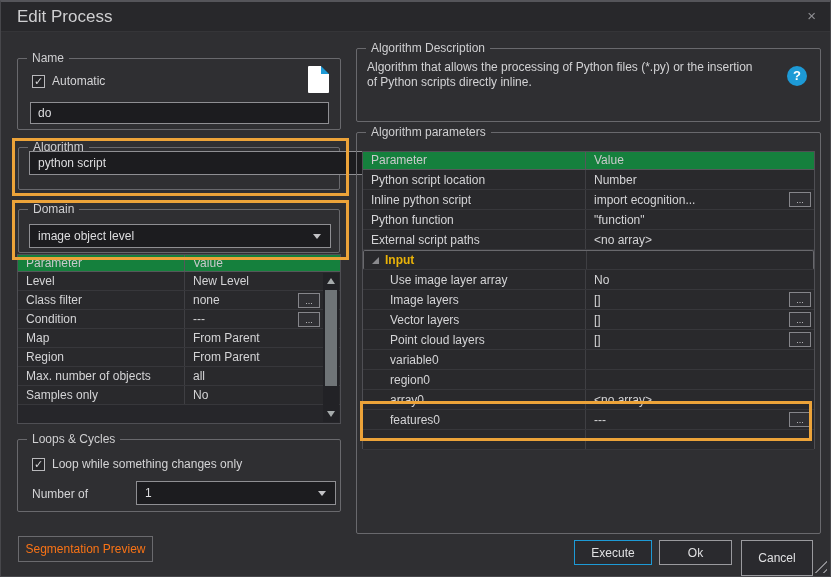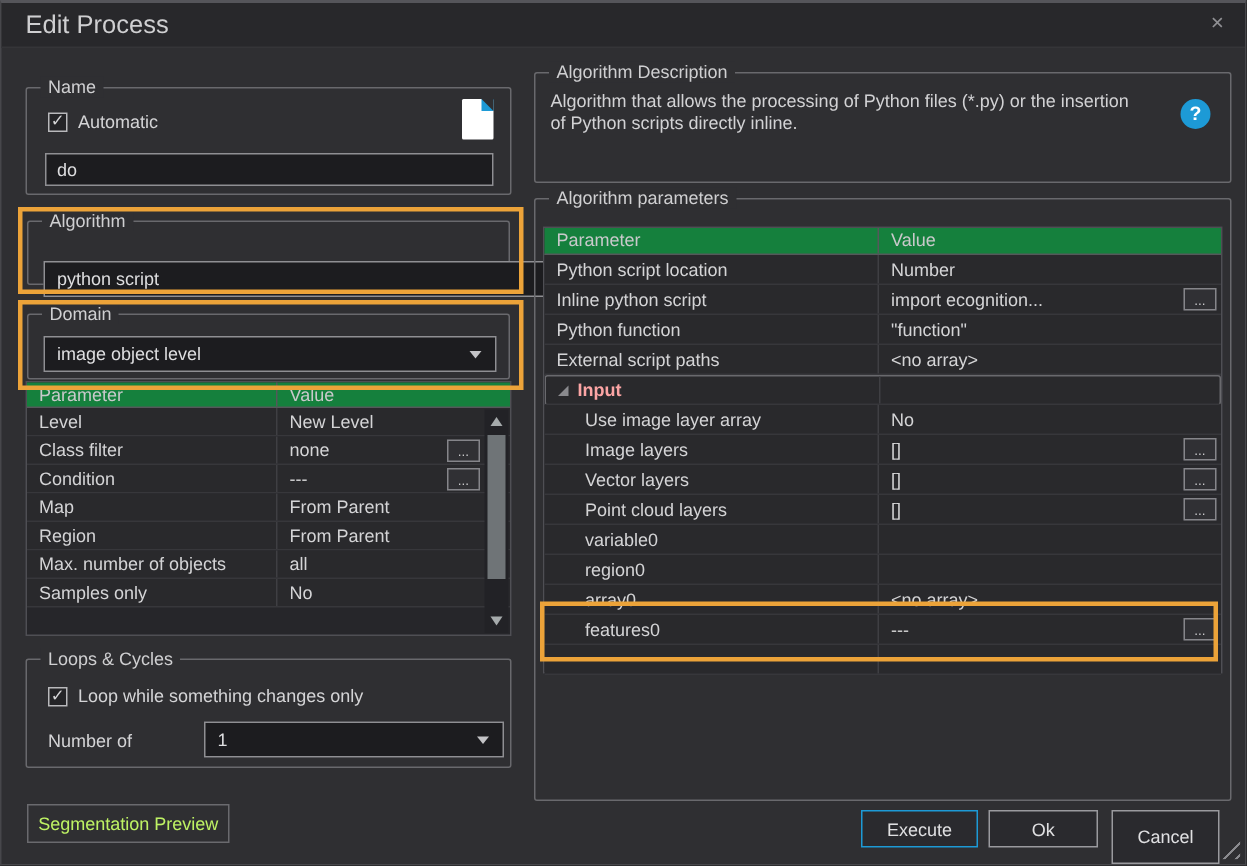--- a/index.html
+++ b/index.html
@@ -31,21 +31,21 @@
     border-bottom:8px solid #1d9ad6; border-right:8px solid #2f2f32; }
   
   .table { position:absolute; background:#26262a; border:1px solid #4f4f54; }
   .thead { display:flex; height:17px; background:#15803d; border-bottom:1px solid #55585a; color:#c9c9cb; }
   .thead .hcell { line-height:16px; padding-left:8px; }
   .thead .hcell + .hcell { border-left:1px solid #55585a; }
   .rows .trow { display:flex; position:relative; background:#29292c; border-bottom:1px solid #37373b; cursor:default; }
   .cell { overflow:hidden; white-space:nowrap; display:flex; align-items:center; }
   .pcell { padding-left:8px; flex-shrink:0; }
   .vcell { flex:1; padding-left:8px; border-left:1px solid #3f3f43; position:relative; }
-  .trow.group .pcell { font-weight:bold; color:#fca5a5; padding-left:8px; }
+  .trow.group .pcell { font-weight:bold; color:#eab308; padding-left:8px; }
   .expander { width:0; height:0; border-left:7px solid transparent; border-bottom:7px solid #8a8a8e; margin-right:6px; }
   .trow.indent .pcell { padding-left:27px; }
   .more { position:absolute; top:2px; width:22px; height:15px; background:#303034; border:1px solid #85858a;
     color:#c9c9cb; font-size:9px; line-height:10px; text-align:center; cursor:pointer; font-family:inherit; }
   .t-left .pcell { width:166px; } .t-left .trow { height:19px; } .t-left .more { right:20px; }
   .t-right .pcell { width:222px; } .t-right .trow { height:20px; } .t-right .thead { height:18px; } .t-right .more { right:3px; }
   
   .sb { position:absolute; top:18px; right:1px; bottom:1px; width:16px; background:#222226; }
   .sb .sup, .sb .sdown { position:absolute; left:4px; width:0; height:0; cursor:pointer; }
   .sb .sup { top:5px; border-left:4px solid transparent; border-right:4px solid transparent; border-bottom:6px solid #a6abac; }
@@ -54,21 +54,21 @@
   
   .annotation { position:absolute; border:3px solid #ECA339; pointer-events:none; z-index:50; }
   
   .desc-text { position:absolute; left:10px; top:11px; right:62px; line-height:15px; color:#d2d2d4; }
   .help { position:absolute; right:13px; top:17px; width:20px; height:20px; border-radius:50%; background:#1d9ad6;
     color:#fff; font-weight:bold; font-size:13px; text-align:center; line-height:20px; cursor:pointer; }
   
   .btn { position:absolute; background:#2a2a2e; border:1px solid #9a9a9e; color:#e0e0e2; font-size:12px;
     font-family:inherit; cursor:pointer; text-align:center; }
   .btn.primary { border:1px solid #1d9ad6; }
-  .btn.disabled { color:#bef264; border-color:#6a6a6e; background:transparent; cursor:default; }
+  .btn.disabled { color:#f97316; border-color:#6a6a6e; background:transparent; cursor:default; }
   .grip { position:absolute; right:3px; bottom:3px; width:14px; height:14px;
     background:repeating-linear-gradient(135deg, #8a8a8e 0 1.5px, transparent 1.5px 5.5px);
     clip-path:polygon(100% 0, 100% 100%, 0 100%); cursor:nwse-resize; }
 </style>
 </head>
 <body>
 
 <div class="stage">
 
   <div class="titlebar">
@@ -81,21 +81,21 @@
     <div class="cbrow" style="left:14px; top:15px;">
       <span class="cb">✓</span>
       <span>Automatic</span>
     </div>
     <span class="doc" style="right:11px; top:7px;"></span>
     <input class="tinput" style="left: 12px; top: 43px; width: 299px; height: 22px;" value="do">
   </div>
 
   <div class="group" style="left:17px; top:145px; width:322px; height:43px;">
     <span class="glabel">Algorithm</span>
-    <div class="combo" style="left:10px; top:26px; width:358px; height:24px;">
+    <div class="combo" style="left:10px; top:3px; width:358px; height:24px;">
       <span>python script</span>
       <span class="arrow"></span>
     </div>
   </div>
 
   <div class="group" style="left:17px; top:207px; width:322px; height:44px;">
     <span class="glabel">Domain</span>
     <div class="combo" style="left:10px; top:14px; width:302px; height:24px;">
       <span>image object level</span>
       <span class="arrow"></span>

